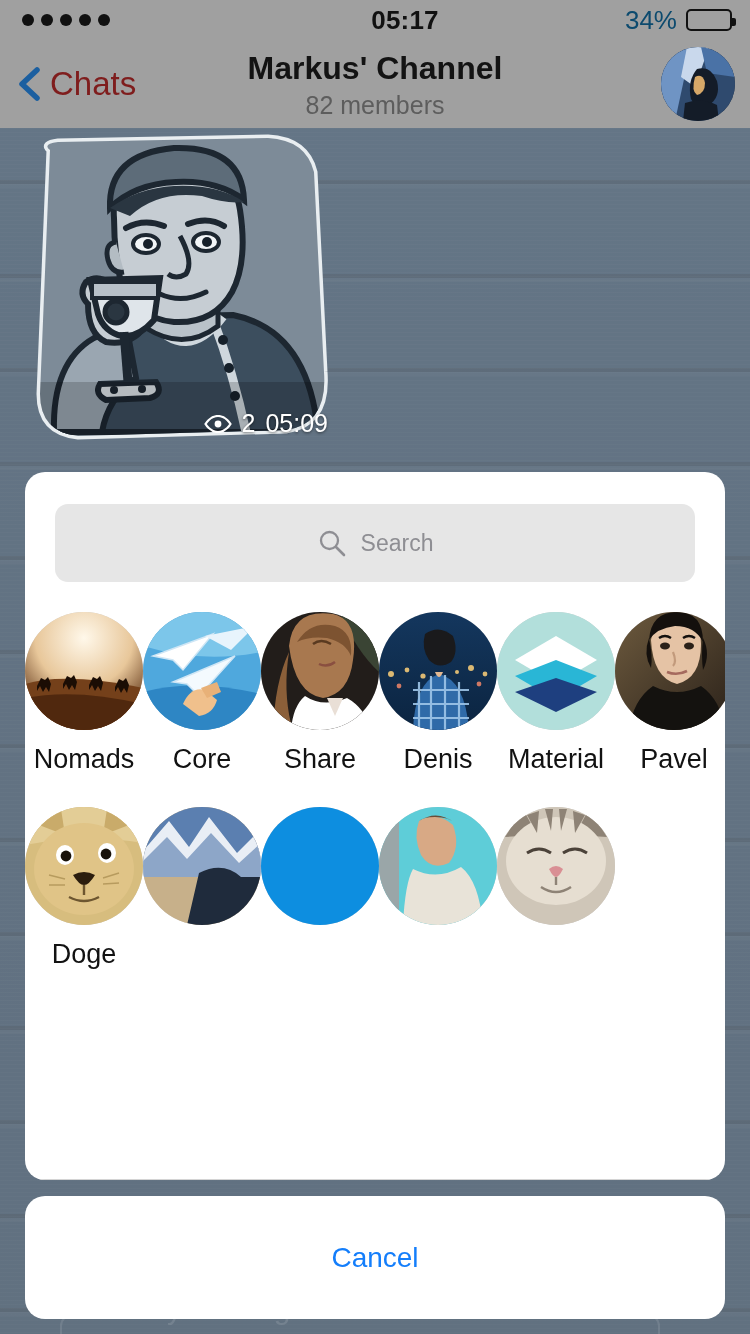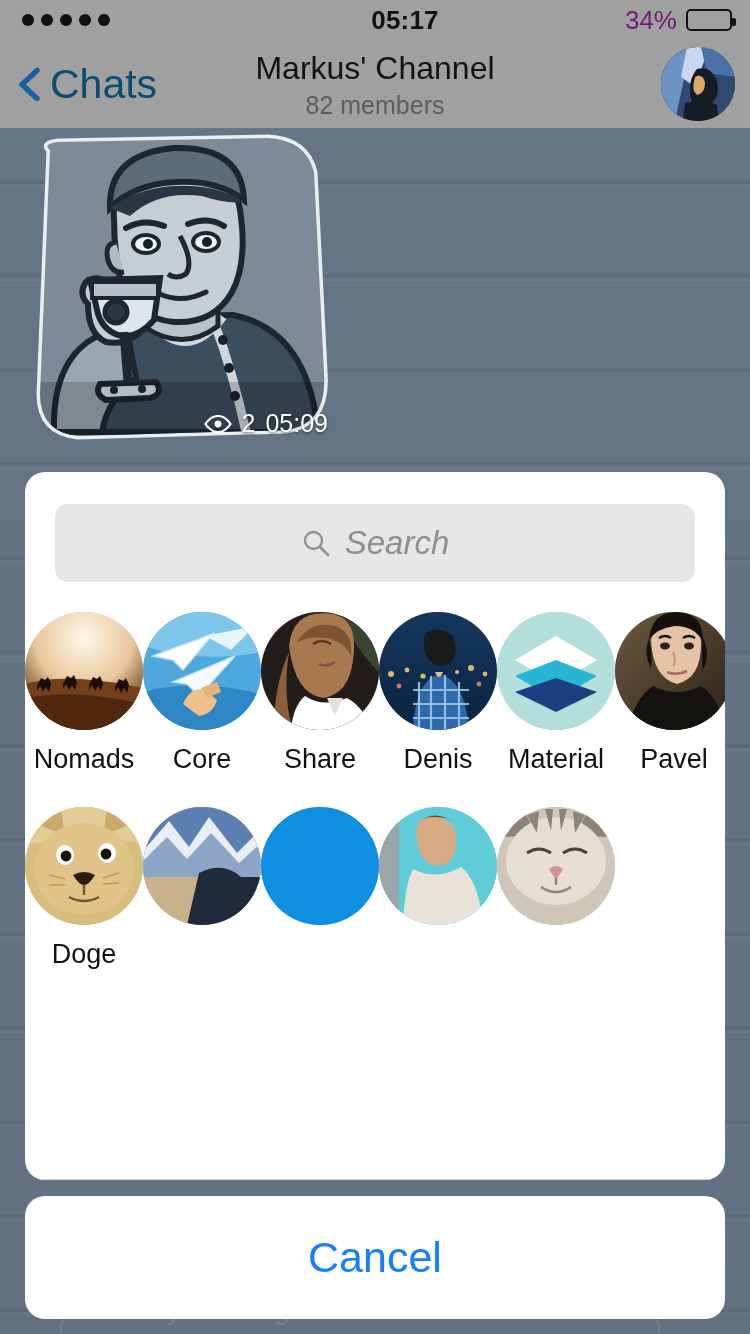--- a/index.html
+++ b/index.html
@@ -38,46 +38,46 @@
   }
   #signal{ position:absolute; left:22px; display:flex; gap:7px; }
   .dot{ width:12px; height:12px; border-radius:50%; background:#111; }
   #clock{
     position:absolute; left:0; width:750px; text-align:center;
     font-size:26px; font-weight:bold; color:#111; letter-spacing:.2px;margin-left:30px;
   }
   #batt-wrap{
     position:absolute; right:18px; display:flex; align-items:center; gap:9px;
   }
-  #batt-pct{ font-size:26px; color:#701a75;text-align:center; }
+  #batt-pct{ font-size:26px; color:#0c4a6e;text-align:center; }
   #batt-shell{
     width:46px; height:22px; border:2px solid #111; border-radius:5px;
     position:relative; padding:2px;
   }
   #batt-fill{ height:100%; background:#111; border-radius:2px; }
   #batt-nub{
     position:absolute; right:-6px; top:7px; width:4px; height:8px;
     background:#111; border-radius:0 2px 2px 0;
   }
 
   
   #navbar{
     position:absolute; left:0; top:40px; width:750px; height:88px;
     background:#a0a0a0; z-index:5;
   }
   #back-btn{
     position:absolute; left:16px; top:50%; transform:translateY(-50%);
     display:flex; align-items:center; gap:8px;
   }
   #back-chevron{ width:26px; height:34px; display:block; }
-  #back-label{ font-size:41px; color:#0c4a6e; }
+  #back-label{ font-size:33px; color:#7f1d1d; }
   #nav-center{
     position:absolute; left:0; top:8px; width:750px; text-align:center;
   }
-  #nav-title{ font-size:32px; font-weight:normal; color:#131313; line-height:40px; }
+  #nav-title{ font-size:32px; font-weight:bold; color:#131313; line-height:40px; }
   #nav-sub{ font-size:25px; color:#5d5d5d; line-height:34px; }
   #nav-avatar{
     position:absolute; right:15px; top:50%; transform:translateY(-50%);
     width:74px; height:74px; border-radius:50%; overflow:hidden;
     background:#1b2a3c;
   }
 
   
   #sticker-msg{
     position:absolute; left:18px; top:132px; width:340px; height:320px; z-index:3;
@@ -98,21 +98,21 @@
     display:flex; flex-direction:column;
   }
   #sheet-scroll{ flex:1; overflow:hidden; position:relative; }
 
   #search-field{
     position:absolute; left:30px; top:32px; width:640px; height:78px;
     background:#e6e6e6; border-radius:13px;
     display:flex; align-items:center; justify-content:center; gap:14px;
   }
   #search-icon{ width:30px; height:30px; display:block; }
-  #search-placeholder{ font-size:33px; color:#8e8e93;font-style:italic; }
+  #search-placeholder{ font-size:23px; color:#8e8e93; }
 
   .contact-grid{
     position:absolute; left:0; top:140px; width:700px;
     display:grid; grid-template-columns:repeat(6,1fr);
     row-gap:32px;
   }
   .contact{
     display:flex; flex-direction:column; align-items:center; gap:14px;
   }
   .avatar{
@@ -130,21 +130,21 @@
   #copy-link-btn{
     height:110px; flex:0 0 110px;
     display:flex; align-items:center; justify-content:center;
     font-size:39px; color:#147efb;
   }
 
   #cancel-btn{
     position:absolute; left:25px; top:1196px; width:700px; height:123px;
     background:#ffffff; border-radius:20px; z-index:10;
     display:flex; align-items:center; justify-content:center;
-    font-size:43px; color:#147efb;
+    font-size:28px; color:#147efb;
   }
 
   
   #ghost-text{
     position:absolute; left:42px; top:1292px; width:666px;
     font-size:30px; color:rgba(255,255,255,.12); z-index:4;
     white-space:nowrap; overflow:hidden;
   }
   #ghost-bar{
     position:absolute; left:60px; top:1314px; width:600px; height:60px;

